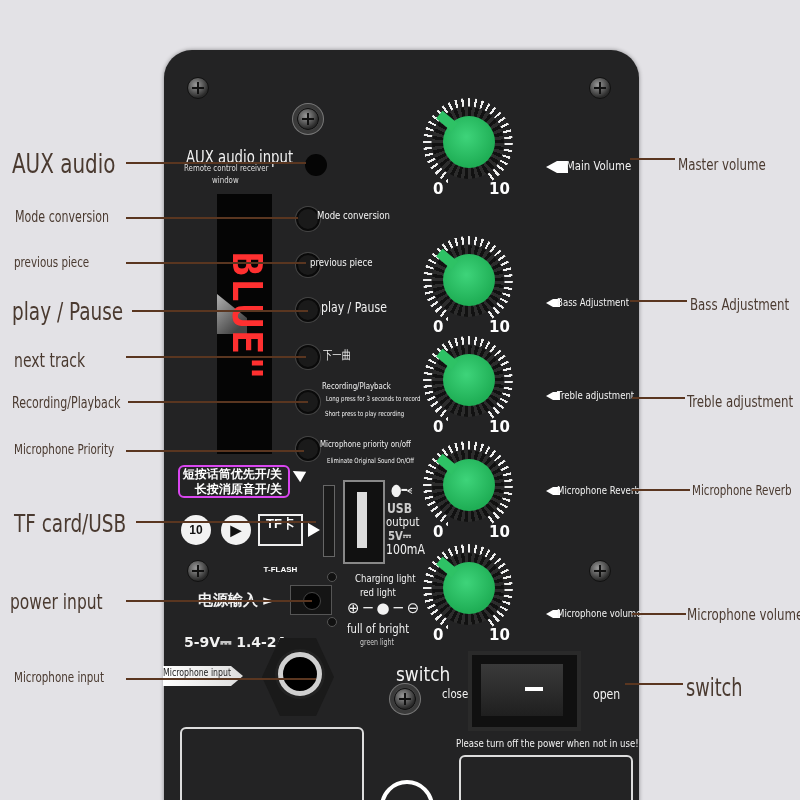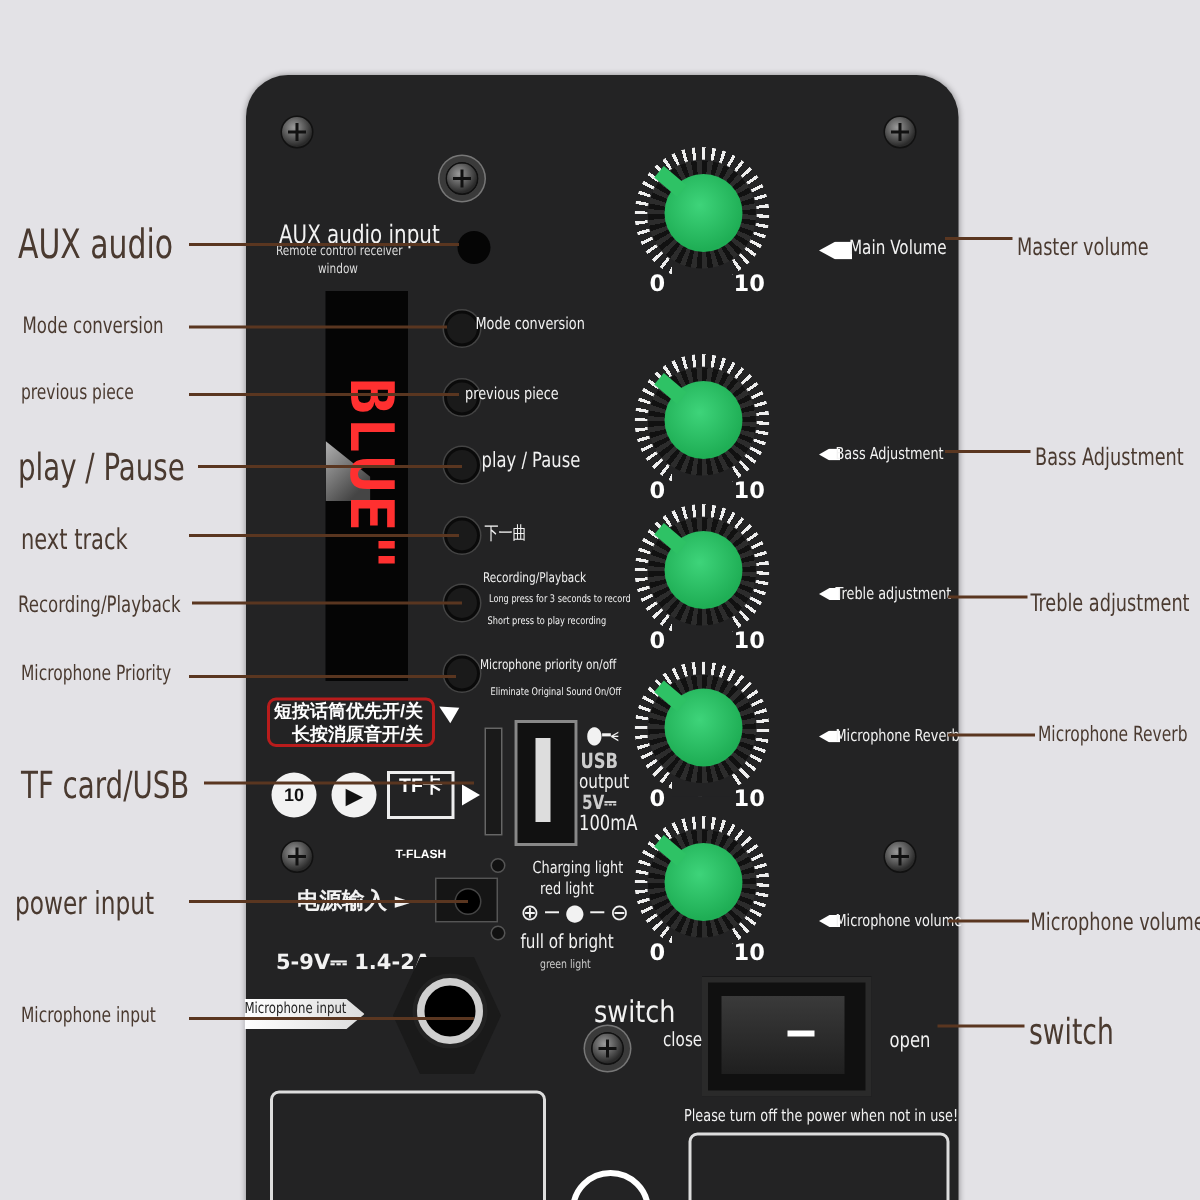--- a/index.html
+++ b/index.html
@@ -22,21 +22,21 @@
   .knob .gap{position:absolute;left:25px;top:60px;width:40px;height:30px;background:#232324;}
   .knob .base{position:absolute;left:9px;top:9px;width:72px;height:72px;border-radius:50%;background:repeating-conic-gradient(#111 0 6deg,#2c2c2c 6deg 12deg);}
   .knob .cap{position:absolute;left:20px;top:18px;width:52px;height:52px;border-radius:50%;background:radial-gradient(circle at 45% 40%,#3ed47a,#1fae55 70%);}
   .knob .pointer{position:absolute;left:14px;top:18px;width:20px;height:10px;background:#2ec265;transform:rotate(40deg);}
   .knob .l0,.knob .l10{position:absolute;top:82px;color:#fff;font-weight:bold;font-size:15px;font-family:"DejaVu Sans",sans-serif;}
   .knob .l0{left:10px;} .knob .l10{left:66px;}
   .arrowtag{position:absolute;width:14px;height:8px;background:#fff;clip-path:polygon(0 50%,50% 0,100% 0,100% 100%,50% 100%);}
   .display{position:absolute;left:217px;top:194px;width:55px;height:260px;background:#050505;}
   .display .txt{position:absolute;left:-65px;top:100px;width:190px;text-align:center;transform:rotate(90deg);color:#ff3030;font-family:"DejaVu Sans Mono",monospace;font-size:40px;font-weight:bold;letter-spacing:2px;}
   .display .glare{position:absolute;left:0;top:100px;width:30px;height:40px;background:linear-gradient(135deg,#ddd,#555 80%);clip-path:polygon(0 0,100% 60%,100% 100%,0 100%);opacity:.8;}
-  .cnbox{position:absolute;left:178px;top:465px;width:112px;height:33px;border:2px solid #b91c1c;border-radius:6px;color:#fff;font-size:12px;font-weight:bold;line-height:15px;text-align:right;padding-right:6px;box-sizing:border-box;}
+  .cnbox{position:absolute;left:178px;top:465px;width:112px;height:33px;border:2px solid #d946ef;border-radius:6px;color:#fff;font-size:12px;font-weight:bold;line-height:15px;text-align:right;padding-right:6px;box-sizing:border-box;}
   .iconcircle{position:absolute;width:30px;height:30px;border-radius:50%;background:#f2f2f2;color:#111;font-weight:bold;font-size:12px;display:flex;align-items:center;justify-content:center;}
   .tfcard{position:absolute;left:258px;top:514px;width:45px;height:32px;border:2px solid #eee;color:#fff;font-weight:bold;font-size:13px;text-align:center;line-height:16px;box-sizing:border-box;}
   .tfcard small{display:block;font-size:8px;line-height:9px;margin-top:33px;}
   .tri{position:absolute;width:0;height:0;border-top:7px solid transparent;border-bottom:7px solid transparent;border-left:12px solid #fff;}
   .usb{position:absolute;left:343px;top:480px;width:38px;height:80px;border:2px solid #888;background:#111;}
   .usb .tongue{position:absolute;left:12px;top:10px;width:10px;height:56px;background:#ddd;}
   .tfslot{position:absolute;left:323px;top:485px;width:10px;height:70px;background:#1a1a1a;border:1px solid #666;}
   .dcjack{position:absolute;left:290px;top:585px;width:40px;height:28px;background:#151515;border:1px solid #555;}
   .dcjack::after{content:"";position:absolute;left:12px;top:6px;width:16px;height:16px;border-radius:50%;background:#000;border:1px solid #444;}
   .hex{position:absolute;left:262px;top:638px;width:72px;height:78px;background:#1a1a1a;clip-path:polygon(25% 0,75% 0,100% 50%,75% 100%,25% 100%,0 50%);}

